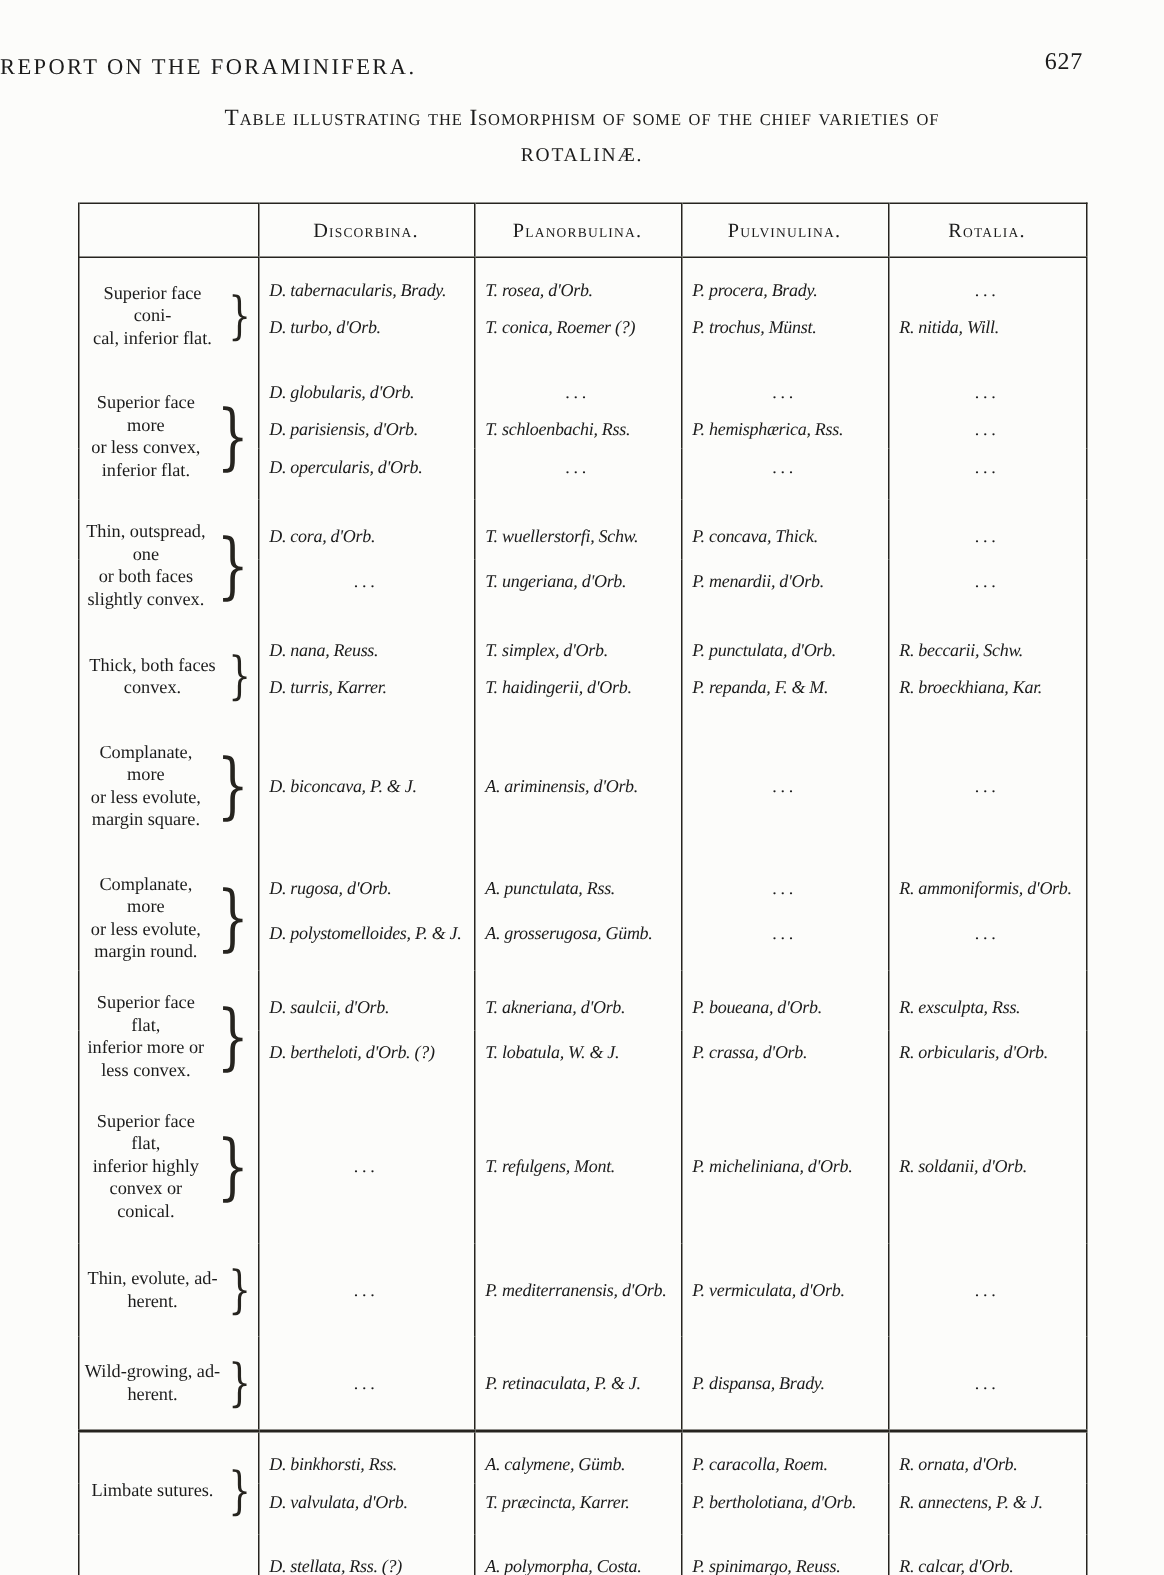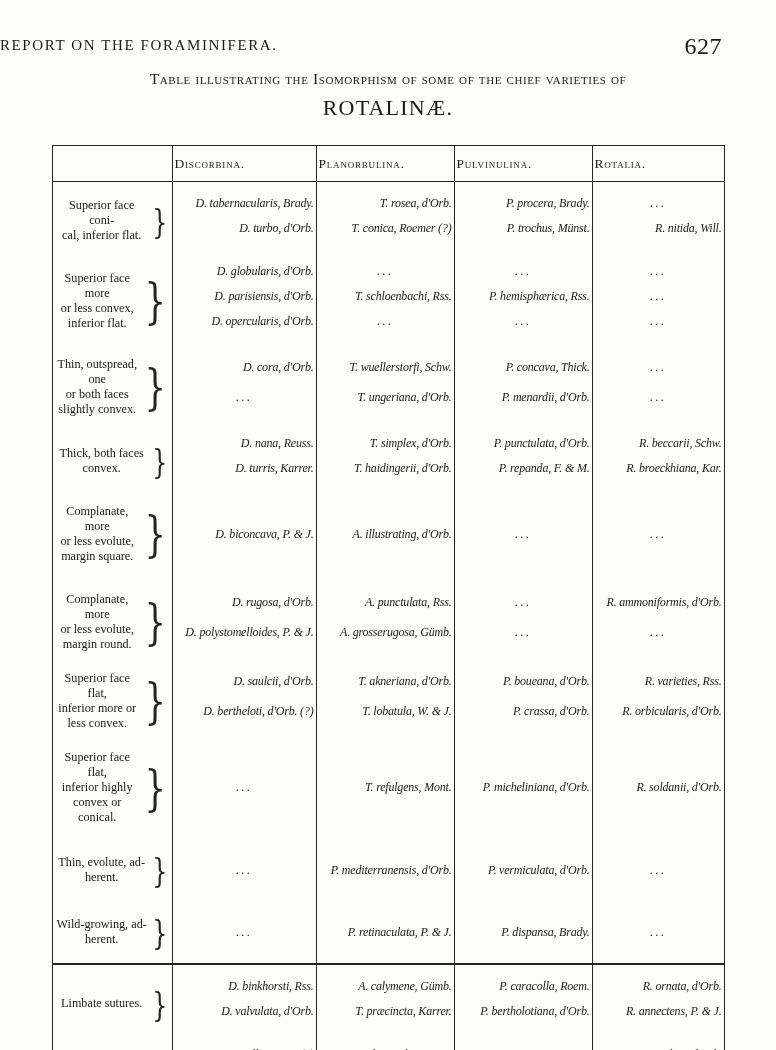--- a/index.html
+++ b/index.html
@@ -16,35 +16,35 @@
   
   .running-head { position: relative; text-align: left; height: 24px; }
   .running-title {
     font-size: 15px;
     letter-spacing: 1.6px;
     display: inline-block;
   }
   .page-number {
     position: absolute;
     right: 54px; top: -3px;
-    font-size: 24px;
+    font-size: 16px;
     letter-spacing: 0.5px;
     font-family: Liberation Serif, serif;
   }
 
   
   .table-title { text-align: center; margin-top: 10px; }
   .title-line-1 {
     font-variant: small-caps;
     font-size: 15.5px;
     letter-spacing: 0.6px;
   }
   .title-line-2 {
     margin-top: 7px;
-    font-size: 22px;
+    font-size: 13px;
     letter-spacing: 1.2px;
   }
 
   
   table.iso-table {
     border-collapse: collapse;
     table-layout: fixed;
     width: 672px;
     margin: 24px auto 0 auto;
     border: 1.6px solid #26241f;
@@ -53,31 +53,31 @@
     border-left: 1px solid #26241f;
     vertical-align: middle;
   }
   .iso-table thead th {
     border-bottom: 1px solid #26241f;
     height: 31px;
     font-weight: normal;
     font-variant: small-caps;
     font-size: 13.5px;
     letter-spacing: 0.8px;
-    text-align: left;
+    text-align: center;
     padding: 2px;
   }
   .iso-table td { padding-top: 5px; padding-bottom: 5px; }
 
   td.species-cell {
     font-style: italic;
     font-size: 12px;
     letter-spacing: -0.2px;
     white-space: nowrap;
-    text-align: right;
+    text-align: left;
     padding-left: 7px;
     padding-right: 2px;
   }
   td.dots-cell {
     text-align: center;
     font-size: 12px;
     letter-spacing: 2.5px;
   }
   td.label-cell {
     font-size: 12.2px;
@@ -236,21 +236,21 @@
             <div class="label-wrap">
               <div class="label-text">
                 <div>Complanate, more</div>
                 <div>or less evolute,</div>
                 <div>margin square.</div>
               </div>
               <span class="brace" style="font-size: 48px;">}</span>
             </div>
           </td>
           <td class="species-cell">D. biconcava, P. &amp; J.</td>
-          <td class="species-cell">A. illustrating, d'Orb.</td>
+          <td class="species-cell">A. ariminensis, d'Orb.</td>
           <td class="dots-cell">...</td>
           <td class="dots-cell">...</td>
         </tr>
         <tr class="group-start">
           <td rowspan="2" class="label-cell">
             <div class="label-wrap">
               <div class="label-text">
                 <div>Complanate, more</div>
                 <div>or less evolute,</div>
                 <div>margin round.</div>
@@ -276,21 +276,21 @@
                 <div>Superior face flat,</div>
                 <div>inferior more or</div>
                 <div>less convex.</div>
               </div>
               <span class="brace" style="font-size: 48px;">}</span>
             </div>
           </td>
           <td class="species-cell">D. saulcii, d'Orb.</td>
           <td class="species-cell">T. akneriana, d'Orb.</td>
           <td class="species-cell">P. boueana, d'Orb.</td>
-          <td class="species-cell">R. varieties, Rss.</td>
+          <td class="species-cell">R. exsculpta, Rss.</td>
         </tr>
         <tr class="group-end">
           <td class="species-cell">D. bertheloti, d'Orb. (?)</td>
           <td class="species-cell">T. lobatula, W. &amp; J.</td>
           <td class="species-cell">P. crassa, d'Orb.</td>
           <td class="species-cell">R. orbicularis, d'Orb.</td>
         </tr>
         <tr class="group-start group-end">
           <td rowspan="1" class="label-cell">
             <div class="label-wrap">

